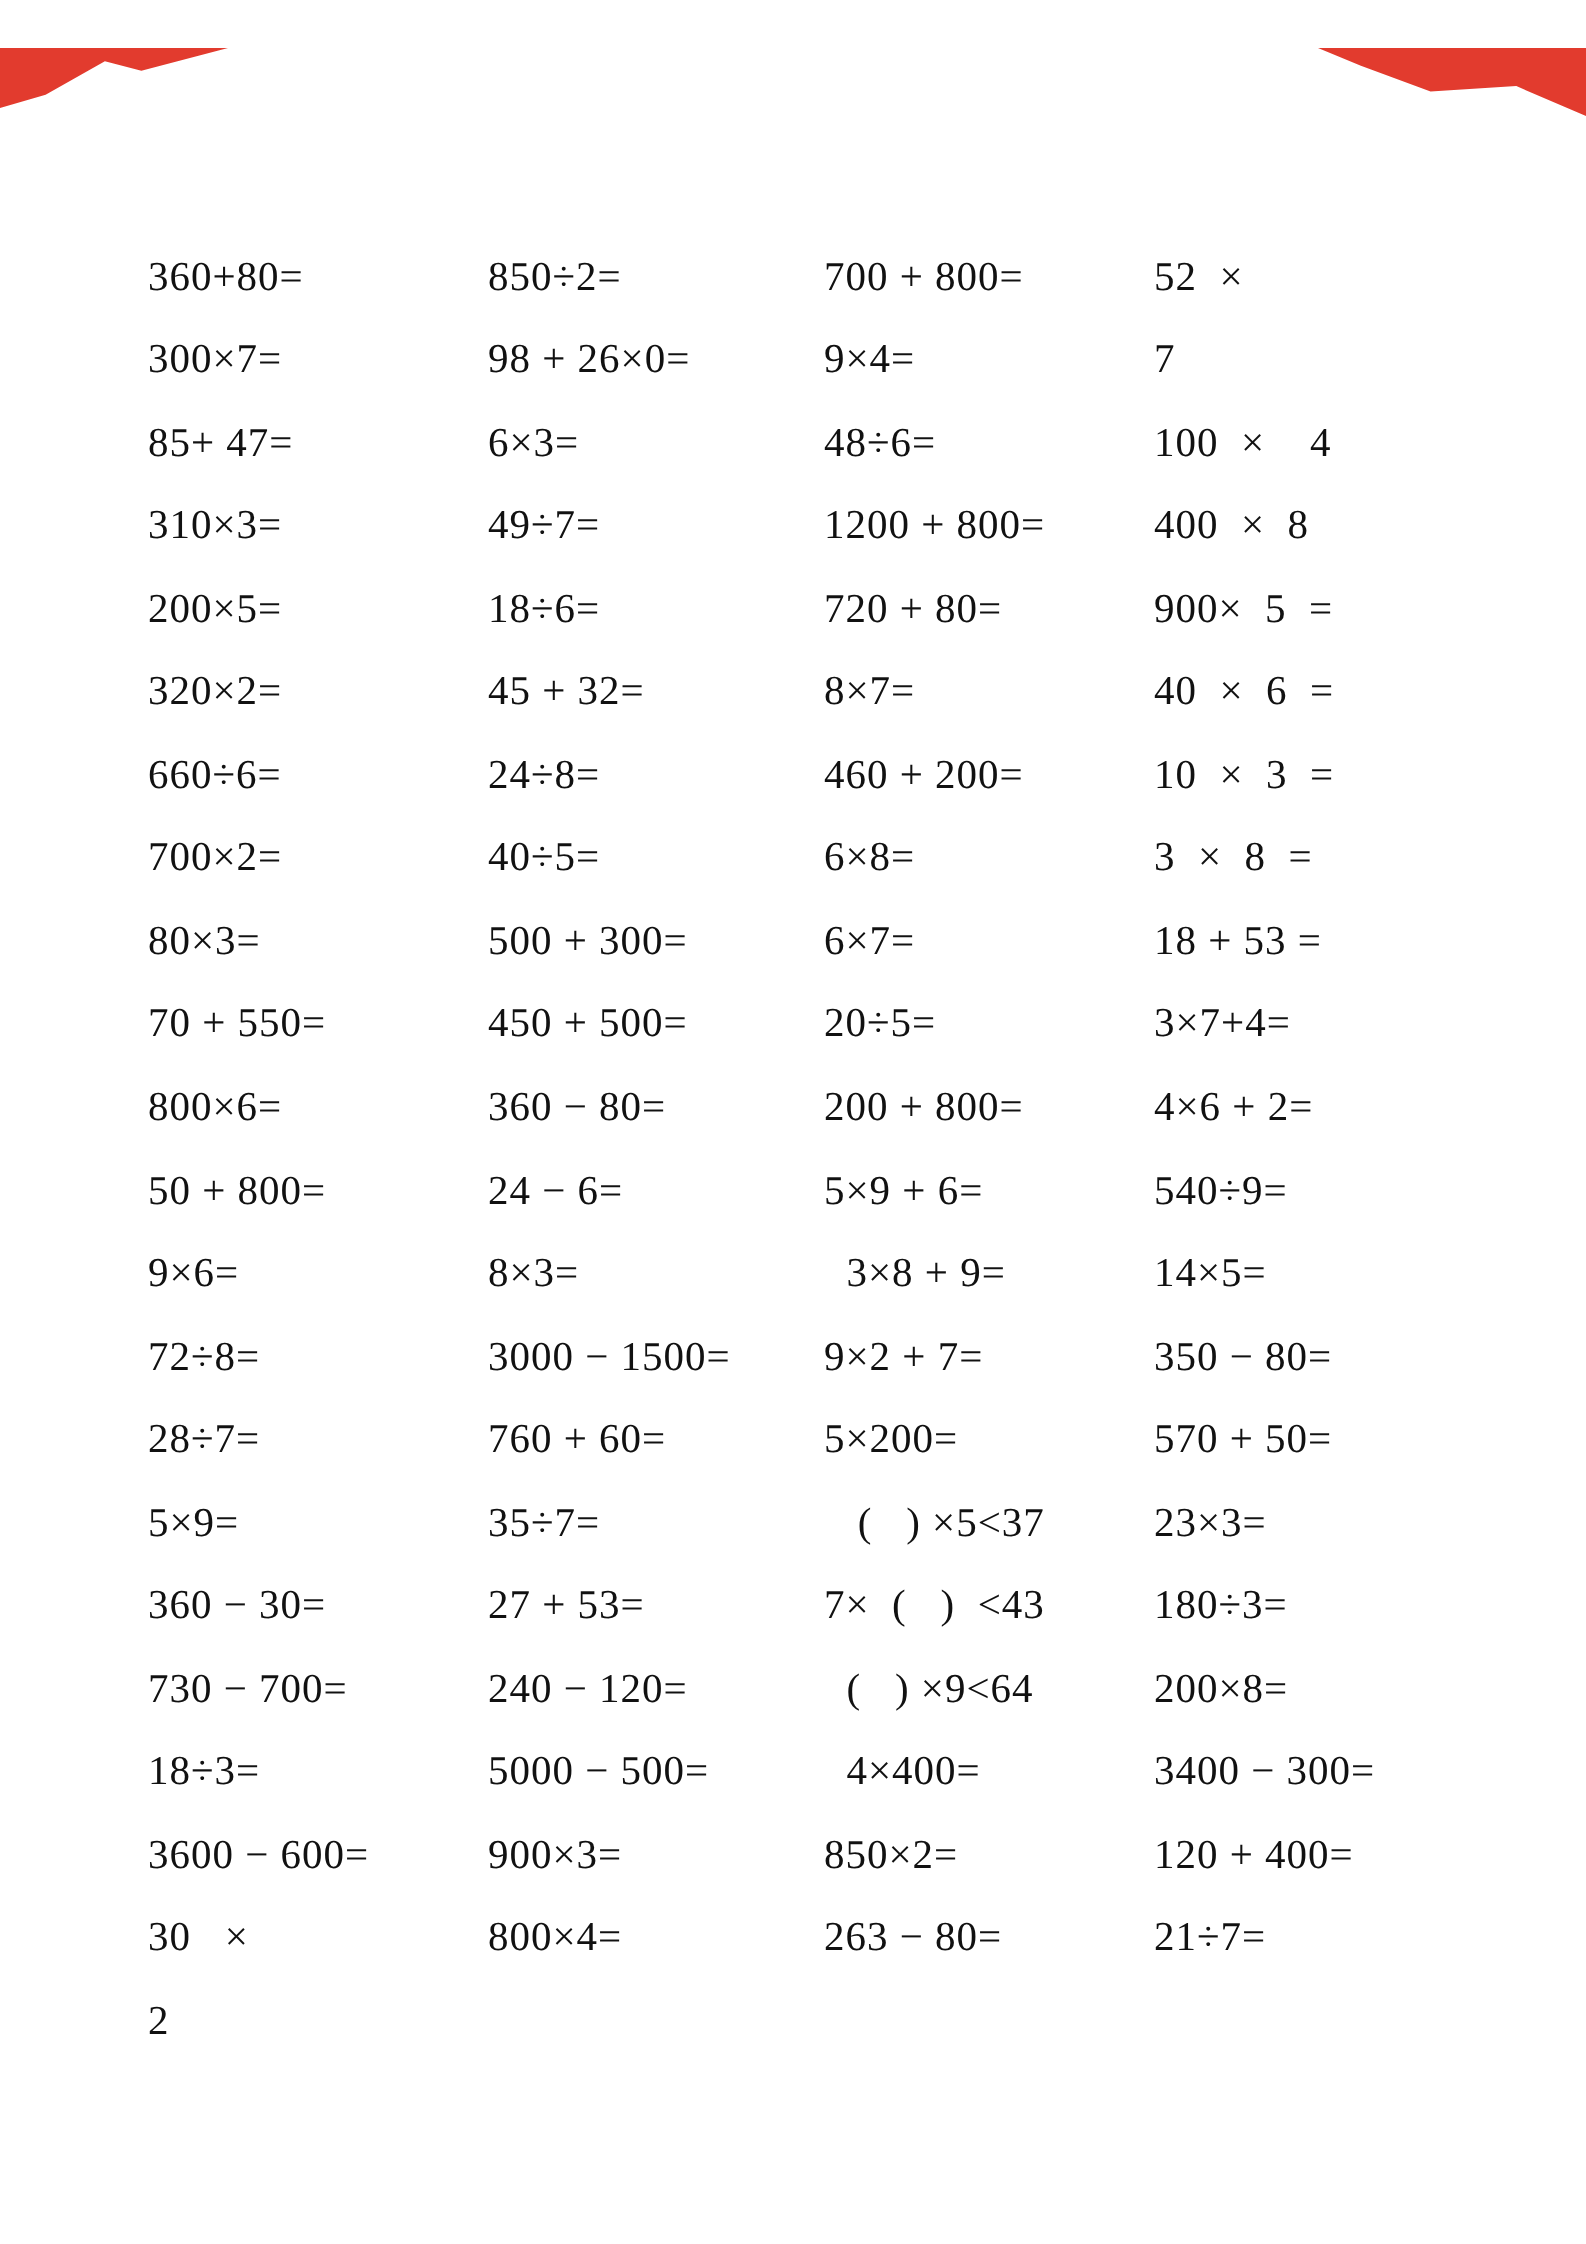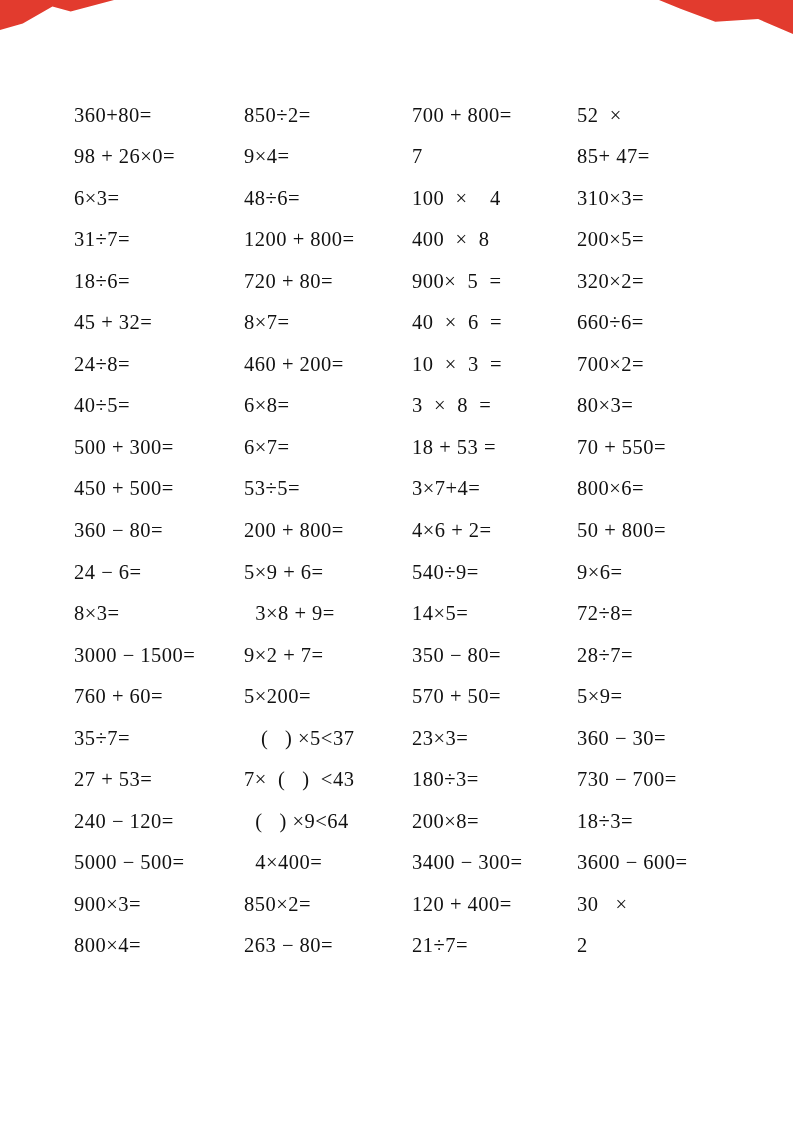--- a/index.html
+++ b/index.html
@@ -8,20 +8,21 @@
     background: #ffffff;
   }
   .page {
     position: relative;
     width: 793px;
     height: 1010px;
     background: #ffffff;
     overflow: hidden;
     font-family: "Liberation Serif", "DejaVu Serif", serif;
     color: #111111;
+    margin-top: 24px;
   }
   
   .corner {
     position: absolute;
     top: 0;
   }
   .corner-left {
     left: 0;
     width: 114px;
     height: 30px;
@@ -76,29 +77,30 @@
 
 <div class="page">
   <div class="corner corner-left" style="background: rgb(226, 59, 46);"></div>
   <div class="corner corner-right" style="background: rgb(226, 59, 46);"></div>
 
   <div class="grid" id="problem-grid">
       <div class="cell">360+80=</div>
       <div class="cell">850÷2=</div>
       <div class="cell">700 + 800=</div>
       <div class="cell">52  ×</div>
+      <div class="cell">300×7=</div>
       <div class="cell">98 + 26×0=</div>
       <div class="cell">9×4=</div>
       <div class="cell">7</div>
       <div class="cell">85+ 47=</div>
       <div class="cell">6×3=</div>
       <div class="cell">48÷6=</div>
       <div class="cell">100  ×    4</div>
       <div class="cell">310×3=</div>
-      <div class="cell">31÷7=</div>
+      <div class="cell">49÷7=</div>
       <div class="cell">1200 + 800=</div>
       <div class="cell">400  ×  8</div>
       <div class="cell">200×5=</div>
       <div class="cell">18÷6=</div>
       <div class="cell">720 + 80=</div>
       <div class="cell">900×  5  =</div>
       <div class="cell">320×2=</div>
       <div class="cell">45 + 32=</div>
       <div class="cell">8×7=</div>
       <div class="cell">40  ×  6  =</div>
@@ -109,21 +111,21 @@
       <div class="cell">700×2=</div>
       <div class="cell">40÷5=</div>
       <div class="cell">6×8=</div>
       <div class="cell">3  ×  8  =</div>
       <div class="cell">80×3=</div>
       <div class="cell">500 + 300=</div>
       <div class="cell">6×7=</div>
       <div class="cell">18 + 53 =</div>
       <div class="cell">70 + 550=</div>
       <div class="cell">450 + 500=</div>
-      <div class="cell">53÷5=</div>
+      <div class="cell">20÷5=</div>
       <div class="cell">3×7+4=</div>
       <div class="cell">800×6=</div>
       <div class="cell">360 − 80=</div>
       <div class="cell">200 + 800=</div>
       <div class="cell">4×6 + 2=</div>
       <div class="cell">50 + 800=</div>
       <div class="cell">24 − 6=</div>
       <div class="cell">5×9 + 6=</div>
       <div class="cell">540÷9=</div>
       <div class="cell">9×6=</div>

